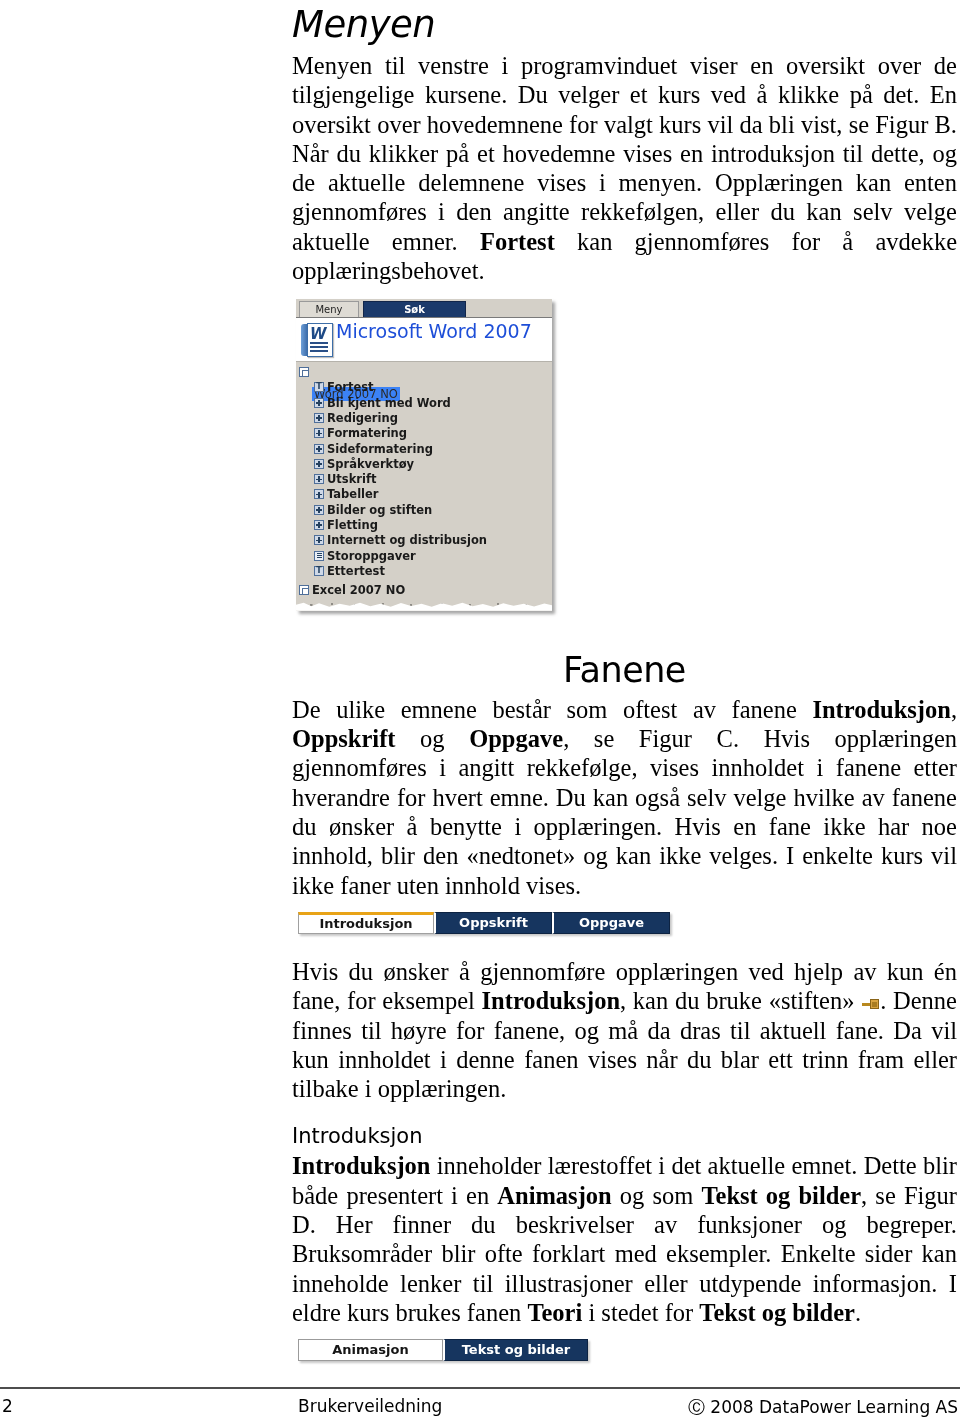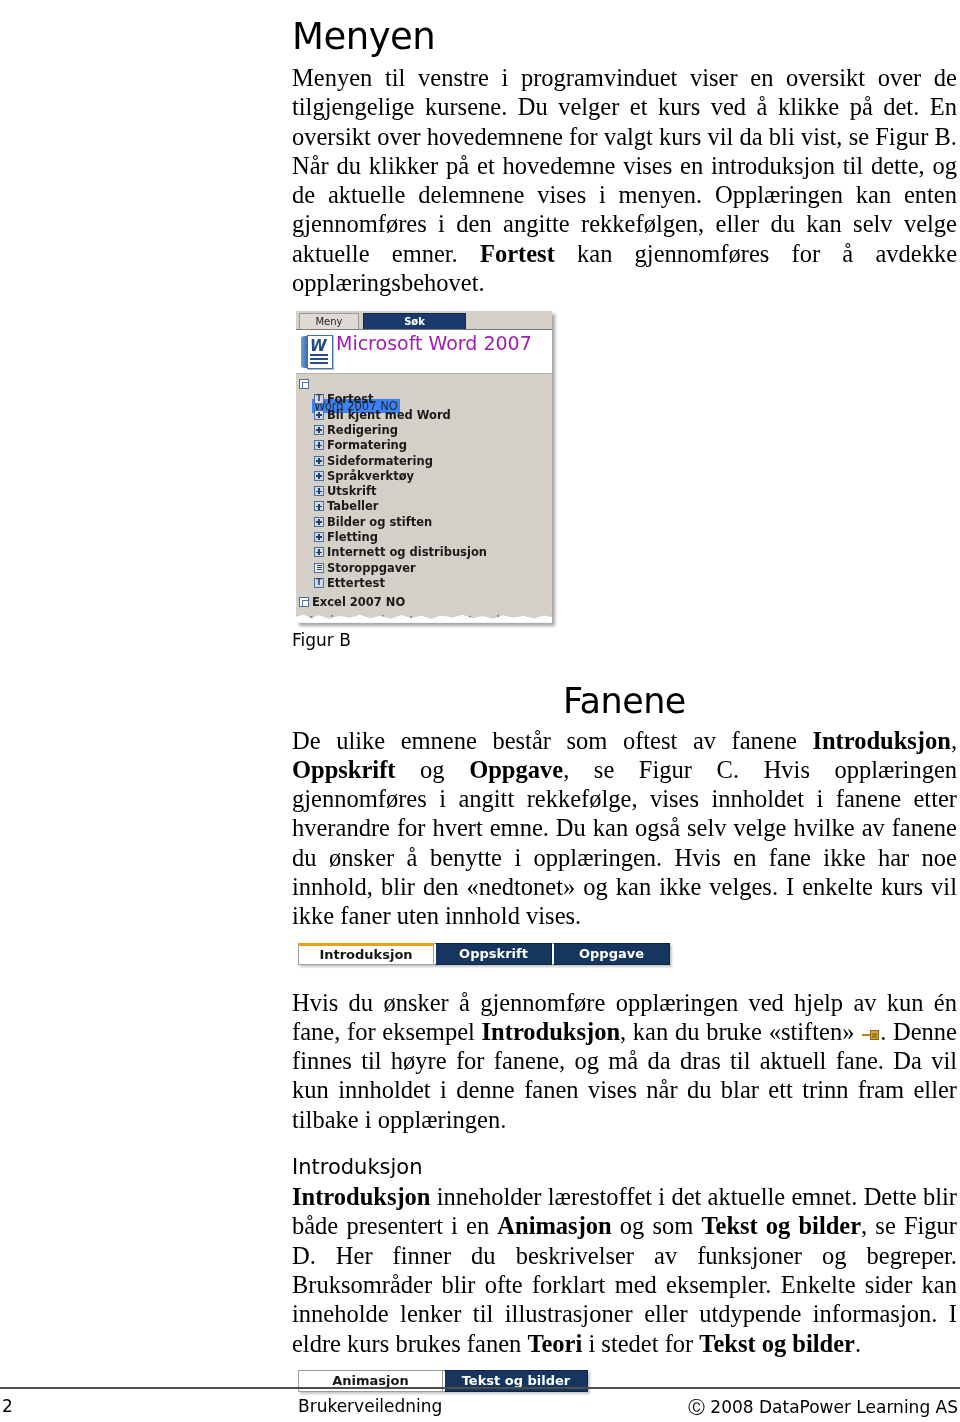--- a/index.html
+++ b/index.html
@@ -29,21 +29,22 @@
   }
 
   
   h1.doc-h1 {
     font-family: "DejaVu Sans", sans-serif;
     font-weight: 400;
     font-size: 37px;
     line-height: 1.0;
     letter-spacing: -0.5px;
     margin: 0;
-    padding: 18px 0 8px 0;
+    padding: 6px 0 8px 0;
+    font-style: italic;
   }
   h2.doc-h2 {
     font-family: "DejaVu Sans", sans-serif;
     font-weight: 400;
     font-size: 35px;
     line-height: 1.0;
     letter-spacing: -0.5px;
     margin: 0;
     padding: 0 0 7px 0;
     text-align: center;
@@ -169,21 +170,21 @@
   .word-icon .lines i {
     display: block;
     height: 2px;
     background: #2a4f86;
     margin-bottom: 2px;
   }
   .word-title {
     font-family: "DejaVu Sans", sans-serif;
     font-size: 19px;
     line-height: 19px;
-    color: #a21caf;
+    color: #1d4ed8;
     padding-top: 0px;
   }
   .figb-tree {
     padding: 2px 0 0 0;
     background: #d4d0c8;
   }
   .tree-row {
     display: flex;
     align-items: center;
     height: 15.3px;
@@ -486,21 +487,20 @@
         </div>
 
         <div class="figb-torn">
           <div class="speck"></div>
           <div class="edge"></div>
         </div>
       </div>
     </div>
 
     <div style="height:8px;"></div>
-    <p class="fig-caption">Figur B</p>
 
     <div class="spacer-lg"></div>
 
     <h2 class="doc-h2">Fanene</h2>
 
     <p class="body">De ulike emnene består som oftest av fanene <b>Introduksjon</b>, <b>Oppskrift</b> og <b>Oppgave</b>, se Figur C. Hvis opplæringen gjennomføres i angitt rekkefølge, vises innholdet i fanene etter hverandre for hvert emne. Du kan også selv velge hvilke av fanene du ønsker å benytte i opplæringen. Hvis en fane ikke har noe innhold, blir den «nedtonet» og kan ikke velges. I enkelte kurs vil ikke faner uten innhold vises.</p>
 
     <div class="tabstrip">
       <div class="tab active-orange w-introduksjon">Introduksjon</div>
       <div class="tab dark w-oppskrift">Oppskrift</div>

